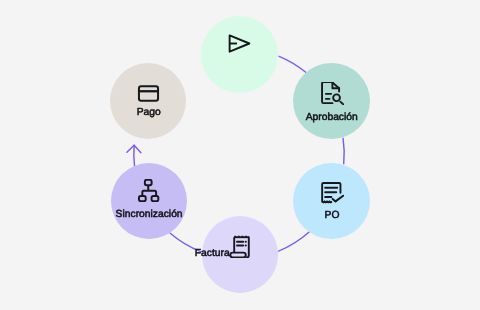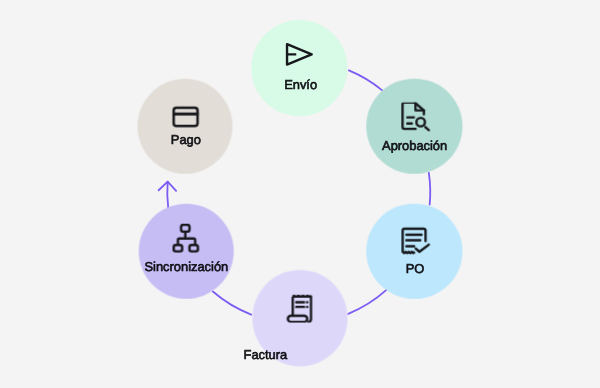--- a/index.html
+++ b/index.html
@@ -22,21 +22,20 @@
       <path d="M309.40 231.76 A105.19 105.19 0 0 1 278.59 251.05" fill="none" stroke="#7c5cf3" stroke-width="1.45" stroke-linecap="round"></path>
       <path d="M200.97 251.66 A105.19 105.19 0 0 1 170.28 233.22" fill="none" stroke="#7c5cf3" stroke-width="1.45" stroke-linecap="round"></path>
       <path d="M134.58 166.23 A105.19 105.19 0 0 1 134.14 145.34" fill="none" stroke="#7c5cf3" stroke-width="1.45" stroke-linecap="round"></path>
       <path d="M126.9 152.2 L134.1 145.3 L140.9 152.7" fill="none" stroke="#7c5cf3" stroke-width="1.45" stroke-linecap="round" stroke-linejoin="round"></path>
     </svg>
     <div class="node" style="left: 201.2px; top: 16.1px; width: 77.3px; height: 77.3px; background: rgb(216, 251, 232);"></div>
     <svg viewBox="0 0 24 24" class="ico" style="left: 228.25px; top: 32.35px; width: 23px; height: 23px;">
       <path d="M1.7 3.5 L22.3 12 L1.7 20.5 Z" fill="none" stroke="#17181c" stroke-width="2.0" stroke-linejoin="round"></path>
       <path d="M1.7 12 H9.4" fill="none" stroke="#17181c" stroke-width="2.0" stroke-linecap="butt"></path>
     </svg>
-    <div class="label" style="left: 0px; top: 64px; width: 480px; transform: translateX(0.5px) translateZ(0px);">Envío</div>
     <div class="node" style="left: 293.3px; top: 62.8px; width: 76.6px; height: 76.6px; background: rgb(177, 220, 211);"></div>
     <svg viewBox="0 0 24 24" class="ico" style="left: 321.05px; top: 82.45px; width: 23px; height: 23px;">
       <path d="M11.3 0 H2.6 A1.6 1.6 0 0 0 1.1 1.6 V20.5 A1.6 1.6 0 0 0 2.6 22.07 H11.95" fill="none" stroke="#17181c" stroke-width="1.98" stroke-linecap="round" stroke-linejoin="round"></path>
       <path d="M11.3 0 L18.9 6.55 V9.9" fill="none" stroke="#17181c" stroke-width="1.98" stroke-linecap="round" stroke-linejoin="round"></path>
       <path d="M11.9 0.4 V6.55 H18.9" fill="none" stroke="#17181c" stroke-width="1.98" stroke-linecap="round" stroke-linejoin="round"></path>
       <path d="M5.06 12.37h5.53M5.06 17.58h3.76" stroke="#17181c" stroke-width="1.98" stroke-linecap="round"></path>
       <circle cx="16.23" cy="16.43" r="3.55" fill="none" stroke="#17181c" stroke-width="1.98"></circle>
       <path d="M20.19 20.5 L23.43 23.43" stroke="#17181c" stroke-width="1.98" stroke-linecap="round"></path>
     </svg>
     <div class="label" style="left: 0px; top: 113.4px; width: 480px; transform: translateX(91.7px) translateZ(0px);">Aprobación</div>
@@ -51,21 +50,21 @@
     <div class="node" style="left: 201.5px; top: 215.9px; width: 76.8px; height: 76.8px; background: rgb(221, 215, 250);"></div>
     <svg viewBox="0 0 24 24" class="ico" style="left: 228.8px; top: 235px; width: 23px; height: 23px;">
       <path d="M5.43 2.3 V18.37" fill="none" stroke="#17181c" stroke-width="1.98"></path>
       <path d="M20.66 2.3 V21.3 A2.2 2.2 0 0 1 18.46 23.48" fill="none" stroke="#17181c" stroke-width="1.98" stroke-linecap="round"></path>
       <path d="M5.43 2.3 H20.66" fill="none" stroke="#17181c" stroke-width="1.98"></path>
       <path d="M5.43 2.3 V0.83 h1.9 v1.47 h1.9 V0.83 h1.9 v1.47 h1.9 V0.83 h1.9 v1.47 h1.9 V0.83 h1.9 v1.47" fill="#17181c" stroke="none"></path>
       <path d="M8.35 7.1 h6.57M8.35 10.96 h6.57" stroke="#17181c" stroke-width="1.98" stroke-linecap="round"></path>
       <path d="M17.4 7.1 h0.2M17.4 10.96 h0.2" stroke="#17181c" stroke-width="1.98" stroke-linecap="round"></path>
       <rect x="1.36" y="18.37" width="16.17" height="5.11" rx="2.55" fill="none" stroke="#17181c" stroke-width="1.98"></rect>
     </svg>
-    <div class="label" style="left: 0px; top: 280px; width: 424px; transform: translateX(0.3px) translateZ(0px);">Factura</div>
+    <div class="label" style="left: 0px; top: 249px; width: 424px; transform: translateX(0.3px) translateZ(0px);">Factura</div>
     <div class="node" style="left: 111px; top: 163px; width: 75.8px; height: 75.8px; background: rgb(198, 189, 245);"></div>
     <svg viewBox="0 0 24 24" class="ico" style="left: 137.1px; top: 179px; width: 23px; height: 23px;">
       <rect x="8.21" y="0.80" width="7.05" height="5.80" rx="1.85" fill="none" stroke="#17181c" stroke-width="2.03"></rect>
       <rect x="2.05" y="17.71" width="7.05" height="5.50" rx="1.85" fill="none" stroke="#17181c" stroke-width="2.03"></rect>
       <rect x="15.21" y="17.71" width="7.05" height="5.50" rx="1.85" fill="none" stroke="#17181c" stroke-width="2.03"></rect>
       <path d="M11.74 6.60 V12.31" fill="none" stroke="#17181c" stroke-width="2.03"></path>
       <path d="M5.58 17.71 V13.51 a1.2 1.2 0 0 1 1.2-1.2 h11.96 a1.2 1.2 0 0 1 1.2 1.2 V17.71" fill="none" stroke="#17181c" stroke-width="2.03"></path>
     </svg>
     <div class="label" style="left: 0px; top: 210px; width: 480px; transform: translateX(-90.9px) translateZ(0px);">Sincronización</div>
     <div class="node" style="left: 110.1px; top: 62.8px; width: 76.2px; height: 76.2px; background: rgb(226, 221, 215);"></div>

